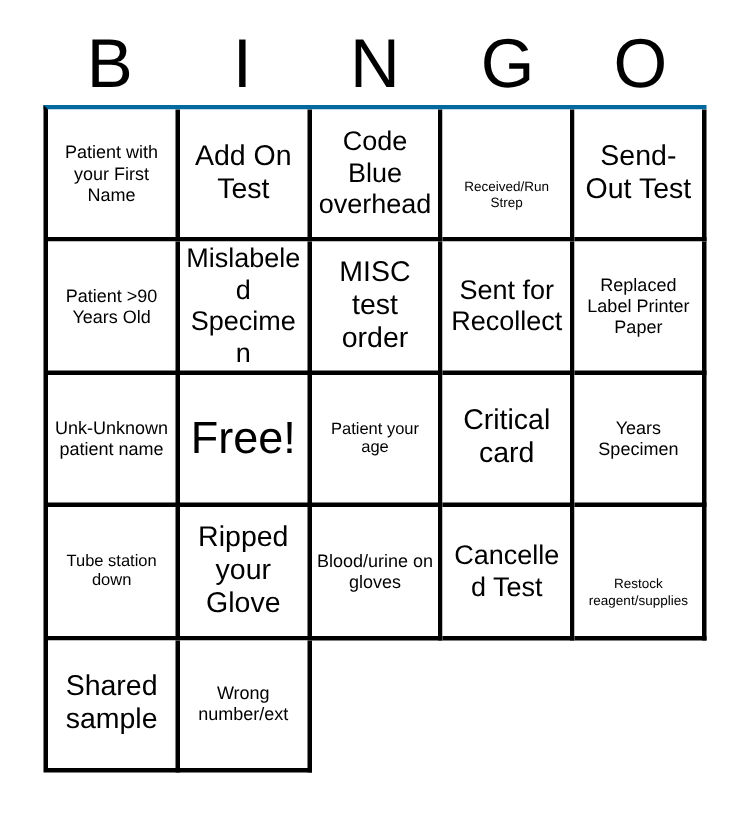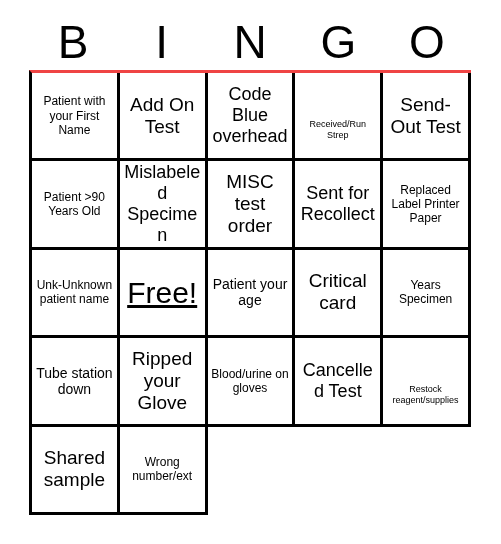--- a/index.html
+++ b/index.html
@@ -46,21 +46,21 @@
   
   #grid {
     position: absolute;
     left: 29px;
     top: 70px;
     width: 442px;
     height: 445px;
     display: grid;
     grid-template-columns: repeat(5, 1fr);
     grid-template-rows: repeat(5, 1fr);
-    border-top: 3px solid #ef4444;
+    border-top: 3px solid #0369a1;
     border-left: 3px solid #000;
     box-sizing: border-box;
   }
   .cell {
     border-right: 3px solid #000;
     border-bottom: 3px solid #000;
     box-sizing: border-box;
     display: flex;
     align-items: center;
     justify-content: center;
@@ -73,23 +73,23 @@
     display: block;
     line-height: 1.14;
     width: 100%;
     word-wrap: break-word;
   }
 
   
   .sz-xs  .cell-text { font-size: 9px;  line-height: 1.22; margin-top: 28px; }
   .sz-sm  .cell-text { font-size: 12px; line-height: 1.18; }
   .sz-md  .cell-text { font-size: 18px; line-height: 1.16; }
-  .sz-lg  .cell-text { font-size: 14px; line-height: 1.16; }
+  .sz-lg  .cell-text { font-size: 11px; line-height: 1.16; }
   .sz-xl  .cell-text { font-size: 19px; line-height: 1.16; }
-  .sz-free .cell-text { font-size: 30px; line-height: 1.1; text-decoration: underline; }
+  .sz-free .cell-text { font-size: 30px; line-height: 1.1; }
 </style>
 </head>
 <body>
 
 <div id="card">
 
   <div id="header">
     <div class="header-letter">B</div>
     <div class="header-letter">I</div>
     <div class="header-letter">N</div>

